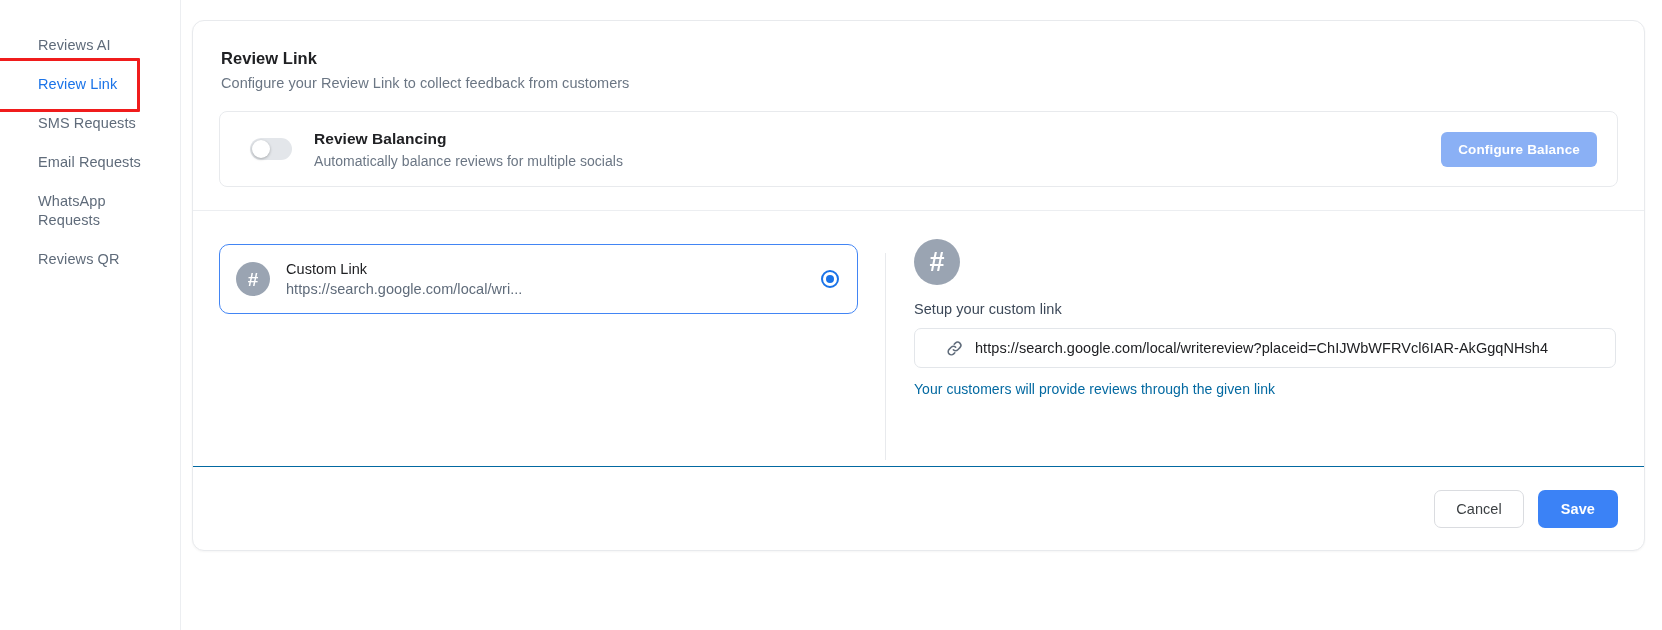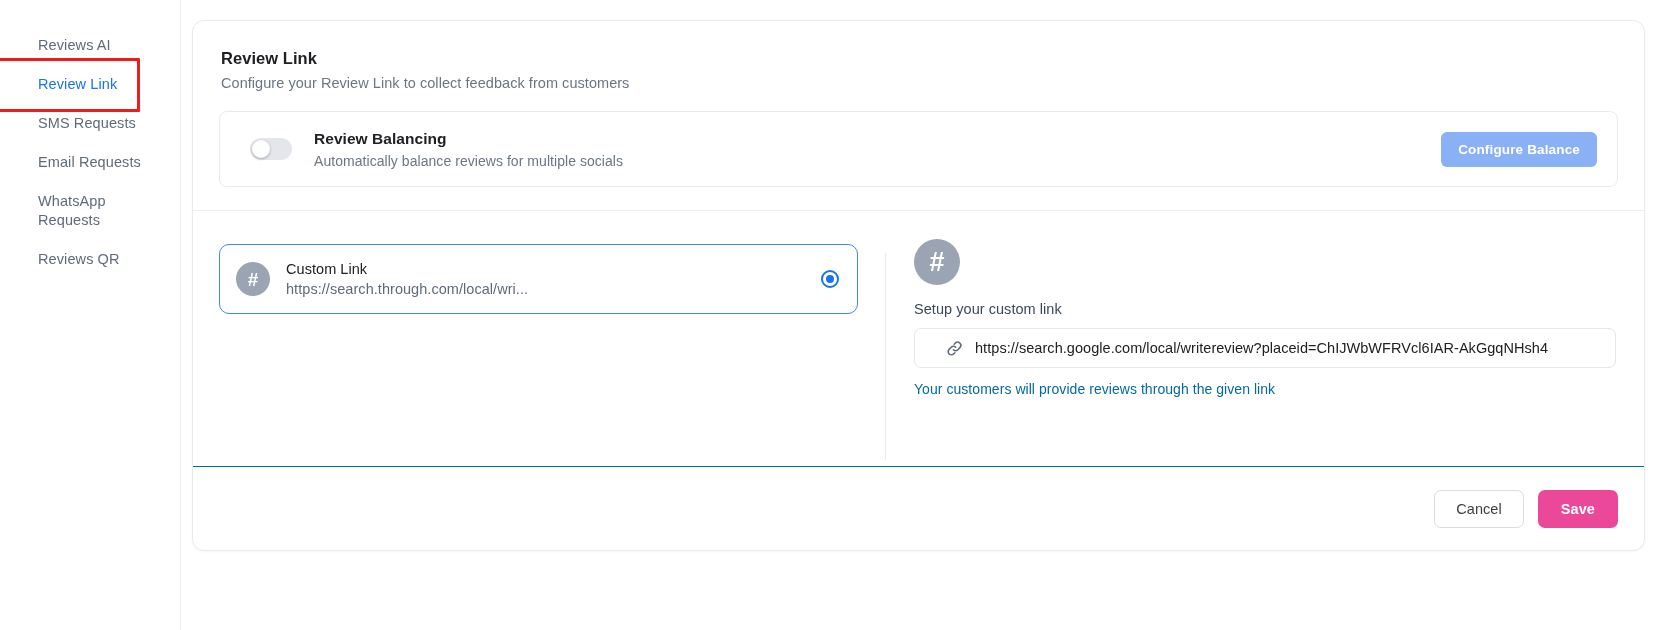--- a/index.html
+++ b/index.html
@@ -276,21 +276,21 @@
     border: 1px solid #dadce0;
     border-radius: 7px;
     color: #3c4043;
     font-size: 14.5px;
     padding: 10px 21px;
     cursor: pointer;
     font-family: "Liberation Sans", sans-serif;
     letter-spacing: .05px;
   }
   .btn-save {
-    background: #ec4899;
+    background: #3b82f6;
     border: none;
     border-radius: 7px;
     color: #ffffff;
     font-size: 14.5px;
     font-weight: 700;
     padding: 11px 23px;
     cursor: pointer;
     font-family: "Liberation Sans", sans-serif;
     letter-spacing: .1px;
   }
@@ -339,21 +339,21 @@
       <button class="btn-configure">Configure Balance</button>
     </div>
 
     <div class="split">
 
       <div class="split-left">
         <div class="option-card">
           <div class="hash-avatar">#</div>
           <div class="option-text">
             <div class="option-title">Custom Link</div>
-            <div class="option-url">https://search.through.com/local/wri...</div>
+            <div class="option-url">https://search.google.com/local/wri...</div>
           </div>
           <div class="radio"></div>
         </div>
       </div>
 
       <div class="split-divider"></div>
 
       <div class="split-right">
         <div class="hash-avatar-lg">#</div>
 

